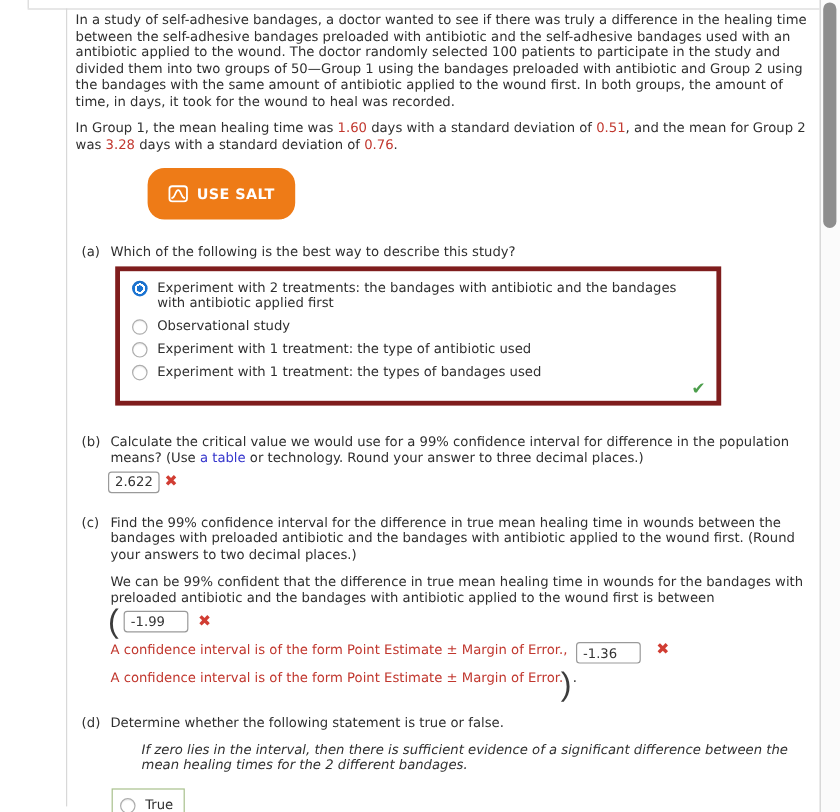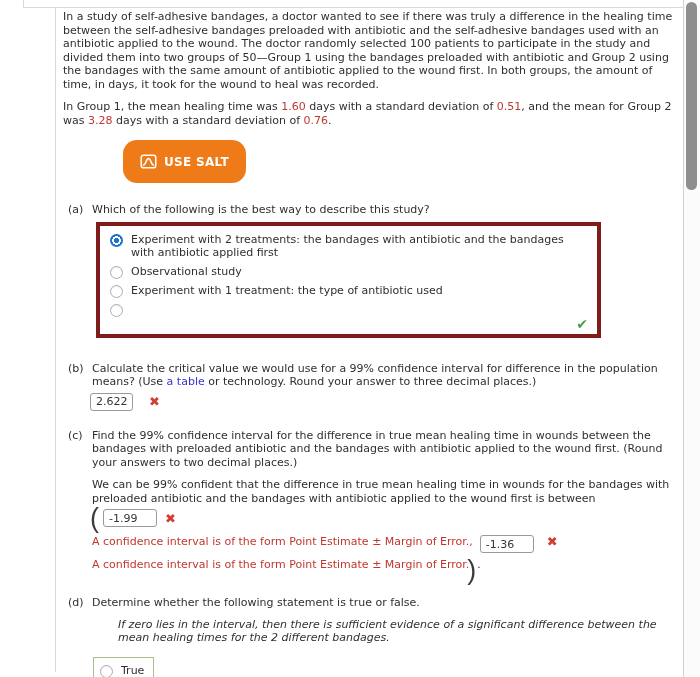--- a/index.html
+++ b/index.html
@@ -50,21 +50,21 @@
   .radio.selected { border:none;
     background:radial-gradient(circle at 50% 50%, #1b74d2 0 2.6px, #fff 2.7px 4.3px, #1b74d2 4.4px); }
   .check { color:#4c9e4c; font-size:14px; font-weight:bold; line-height:14px; }
   .mc-box .check { position:absolute; right:9px; bottom:3px; }
   .xmark { color:#d13d33; font-size:13px; font-weight:bold; line-height:13px; }
 
   
   .ans-input { height:18px; border:1px solid #9a9a9a; border-radius:3px;
     font-family:"DejaVu Sans", sans-serif; font-size:11px; color:#333;
     padding:0 5px; background:#fff; }
-  .ans-row { display:flex; align-items:center; gap:16px; margin:4px 0 0 27px; }
+  .ans-row { display:flex; align-items:center; gap:4px; margin:4px 0 0 27px; }
   .w-b { width:43px; } .w-c { width:54px; }
 
   .c-statement { margin:9px 0 0 29px; width:587px; }
   .interval-row { display:flex; align-items:center; gap:4px; margin:1px 0 0 27px; }
   .paren { font-family:"Liberation Sans", sans-serif; font-size:27px; font-weight:400;
     color:#3c3c3c; line-height:24px; }
   .feedback-row { display:flex; align-items:flex-start; gap:7px; margin:5px 0 0 29px; }
   .feedback-row .paren { margin-left:-3px; }
 
   .d-statement { margin:8px 0 12px 55px; width:558px;font-style:italic; }
@@ -118,20 +118,21 @@
       <div class="opt-row">
         <span class="radio"></span>
         <span>Observational study</span>
       </div>
       <div class="opt-row">
         <span class="radio"></span>
         <span>Experiment with 1 treatment: the type of antibiotic used</span>
       </div>
       <div class="opt-row">
         <span class="radio"></span>
+        <span>Experiment with 1 treatment: the types of bandages used</span>
       </div>
       <span class="check">✔</span>
     </div>
 
     
     <div class="part" style="margin-top:24px;">
       <span class="part-label">(b)</span>
       <span class="part-q"><span>Calculate the critical value we would use for a 99% confidence interval for difference in the population means? (Use </span><a class="blue-link">a table</a><span> or technology. Round your answer to three decimal places.)</span></span>
     </div>
 

